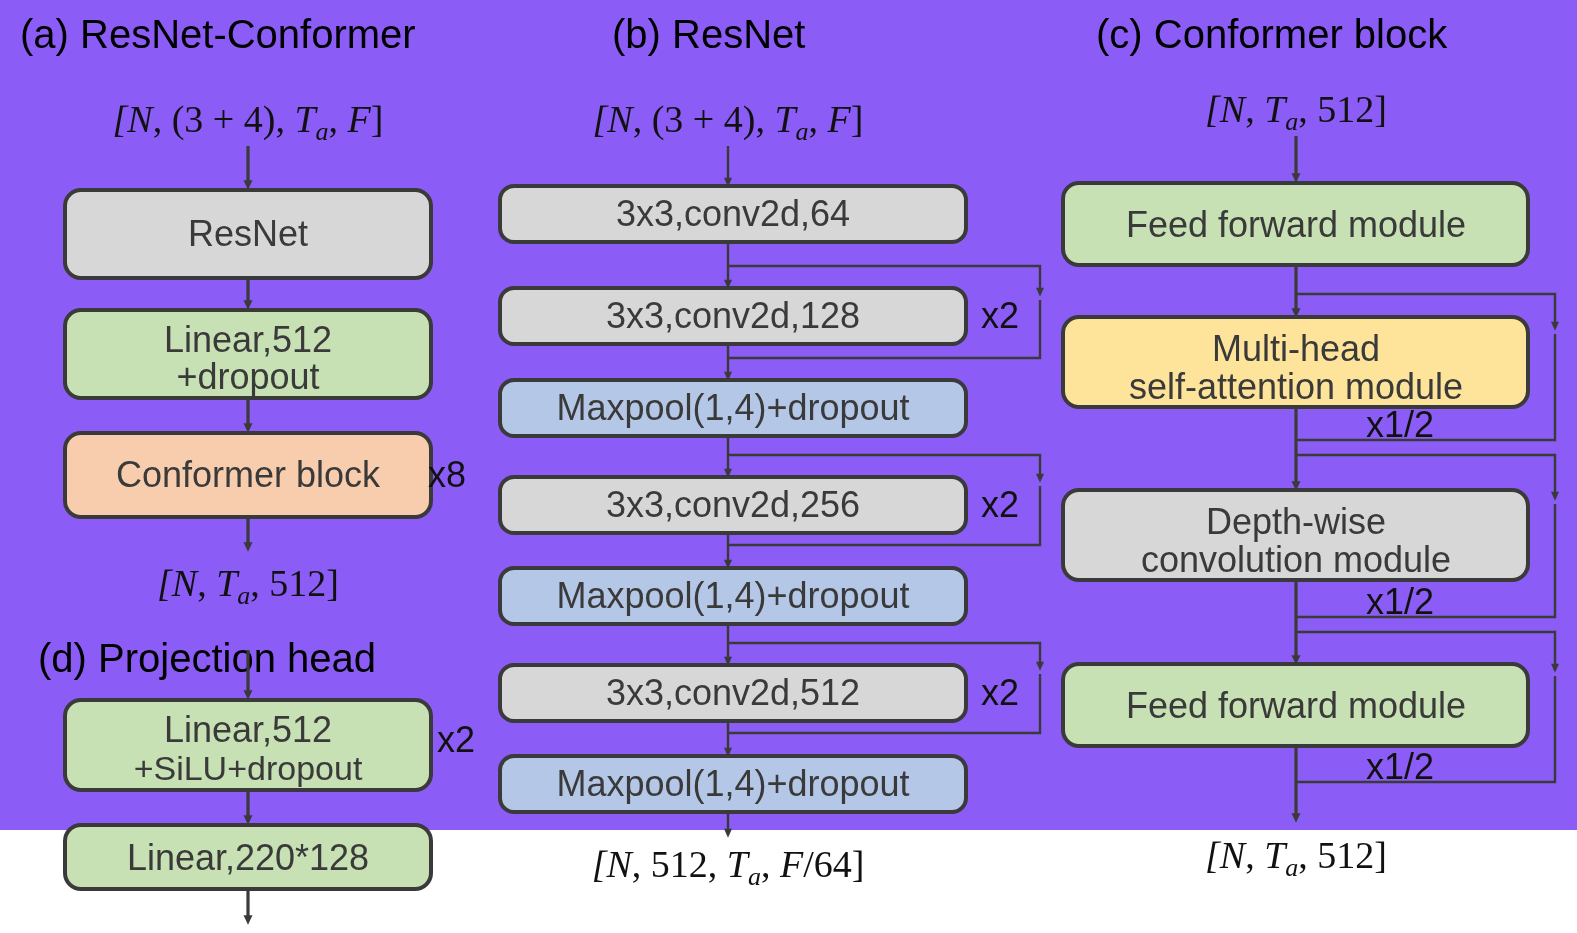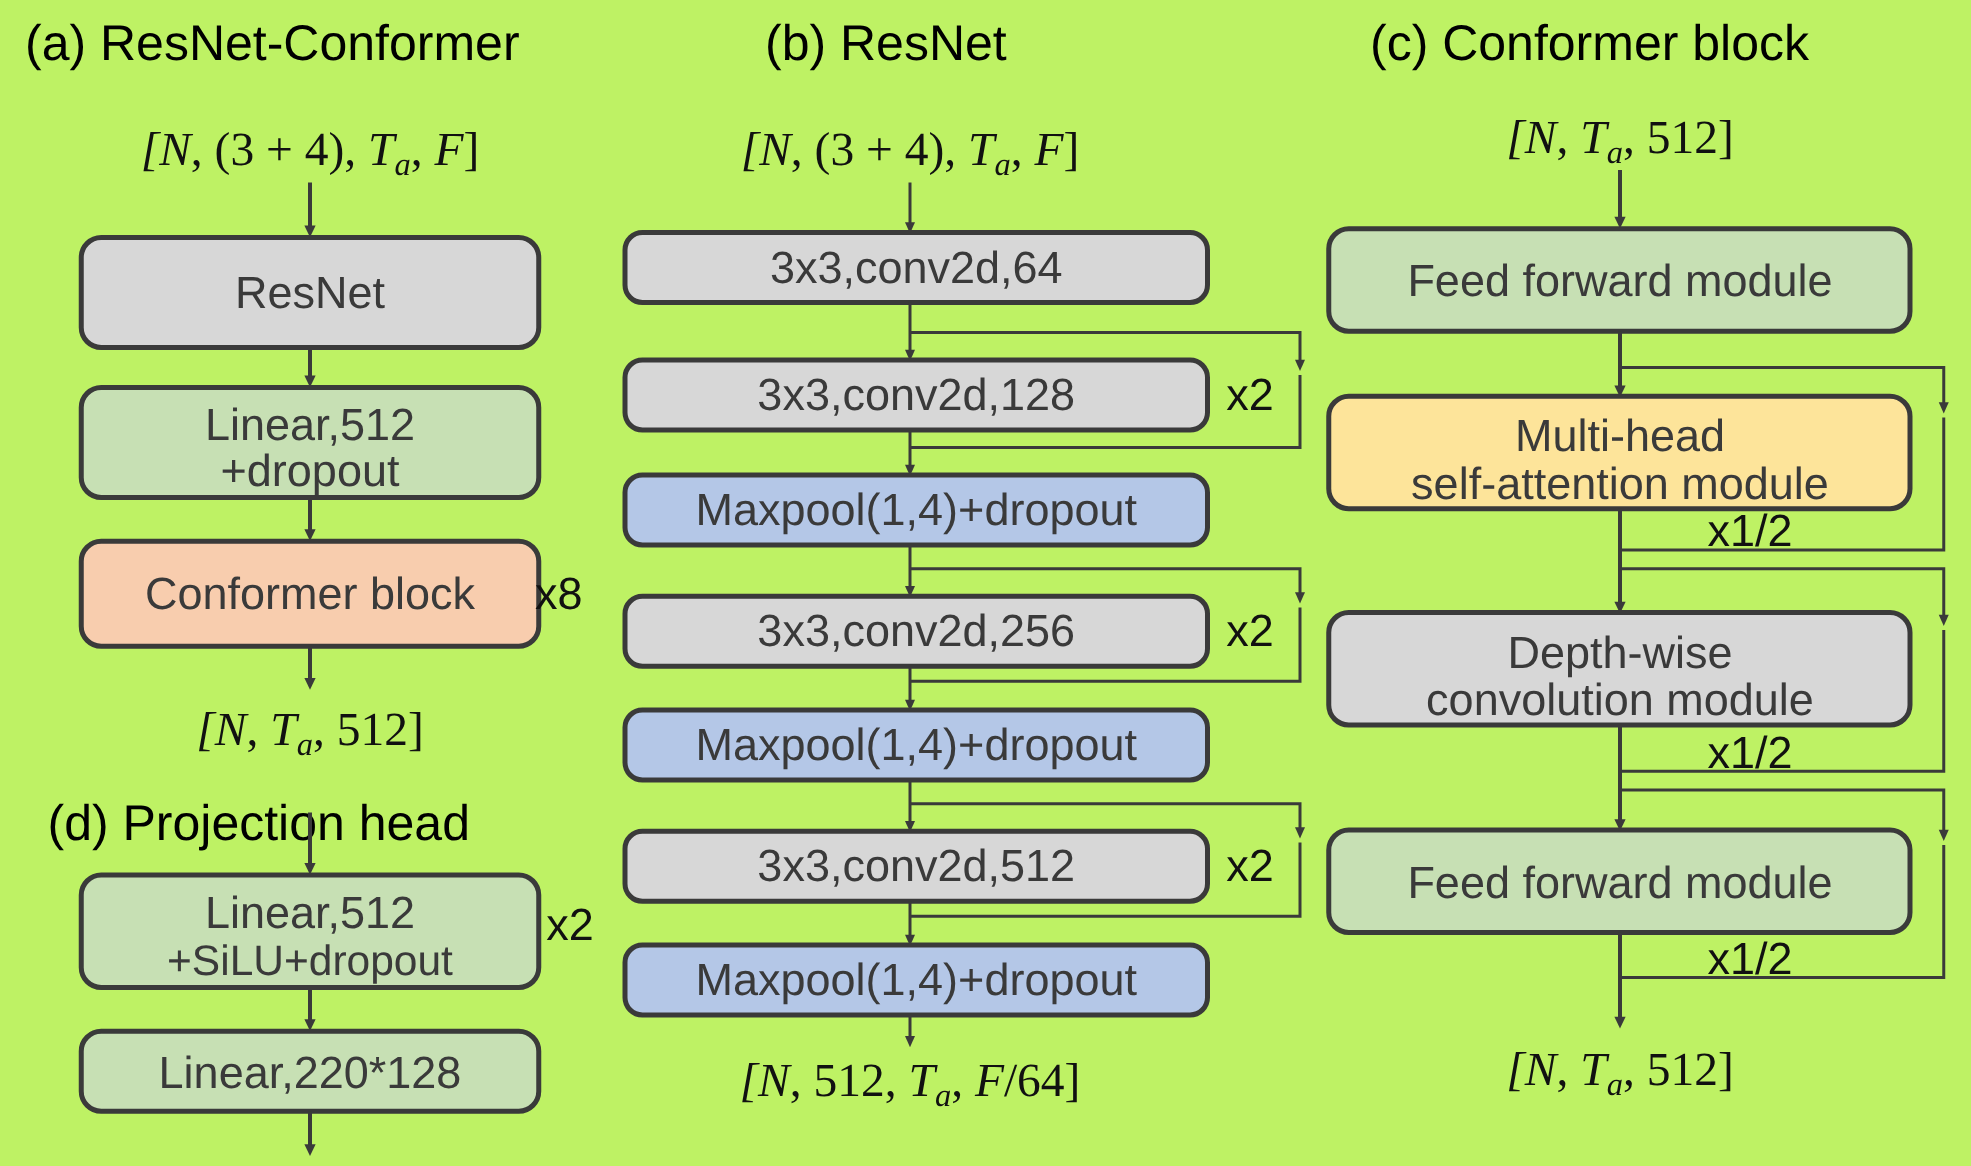--- a/index.html
+++ b/index.html
@@ -1,18 +1,18 @@
 <!DOCTYPE html>
 <html><head>
 <meta charset="utf-8">
 <style>
   html,body{margin:0;padding:0;background:#ffffff;}
   body{width:1577px;height:933px;overflow:hidden;
        font-family:"Liberation Sans",sans-serif;}
-  #stage{position:relative;width:1577px;height:933px;background:#bef264;}
+  #stage{position:relative;width:1577px;height:830px;background:#8b5cf6;}
   svg{position:absolute;left:0;top:0;width:1577px;height:933px;}
 
   .panel-title{font-family:"Liberation Sans",sans-serif;font-size:40px;fill:#000;}
   .tensor{font-family:"Liberation Serif",serif;font-size:38px;fill:#111;font-style:italic;}
   .tensor .up{font-style:normal;}
   .boxlabel{font-family:"Liberation Sans",sans-serif;font-size:36px;fill:#3a3a3a;}
   .boxlabel-sm{font-family:"Liberation Sans",sans-serif;font-size:34px;fill:#3a3a3a;}
   .mult{font-family:"Liberation Sans",sans-serif;font-size:36px;fill:#111;}
   .edge{stroke:#3a3a3a;stroke-width:3.2;fill:none;}
   .edge-thin{stroke:#3a3a3a;stroke-width:2.4;fill:none;}

